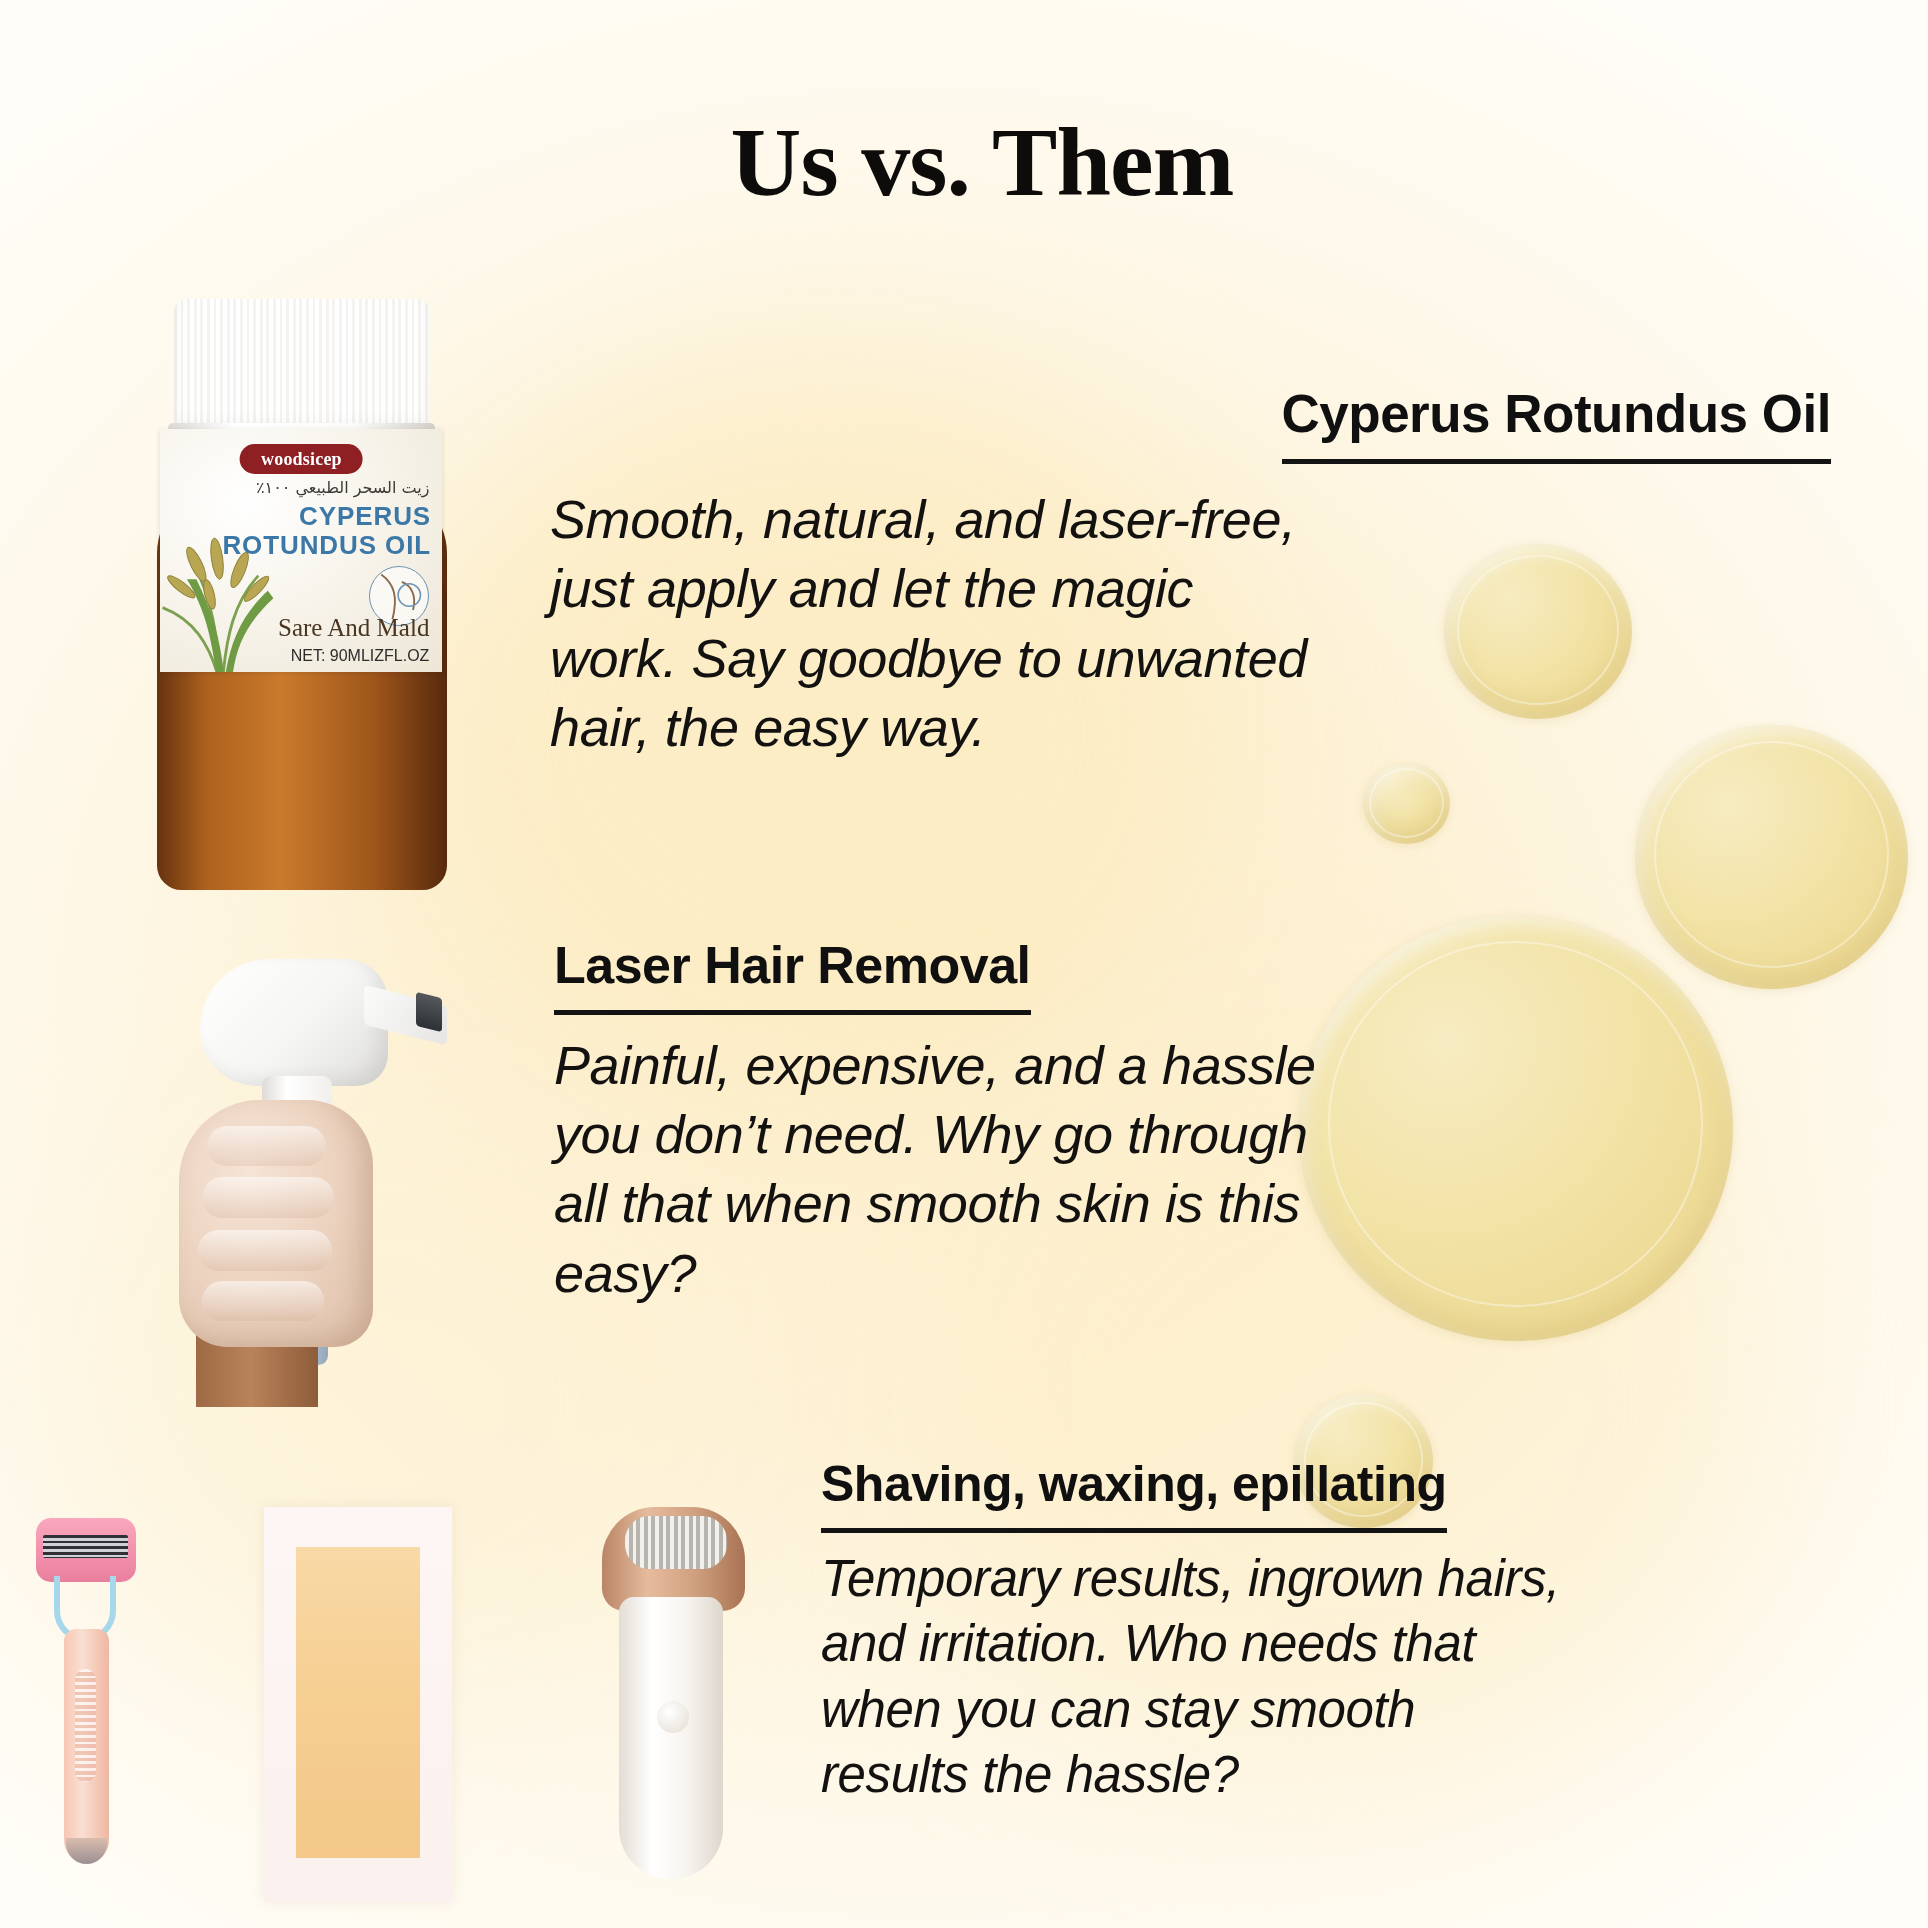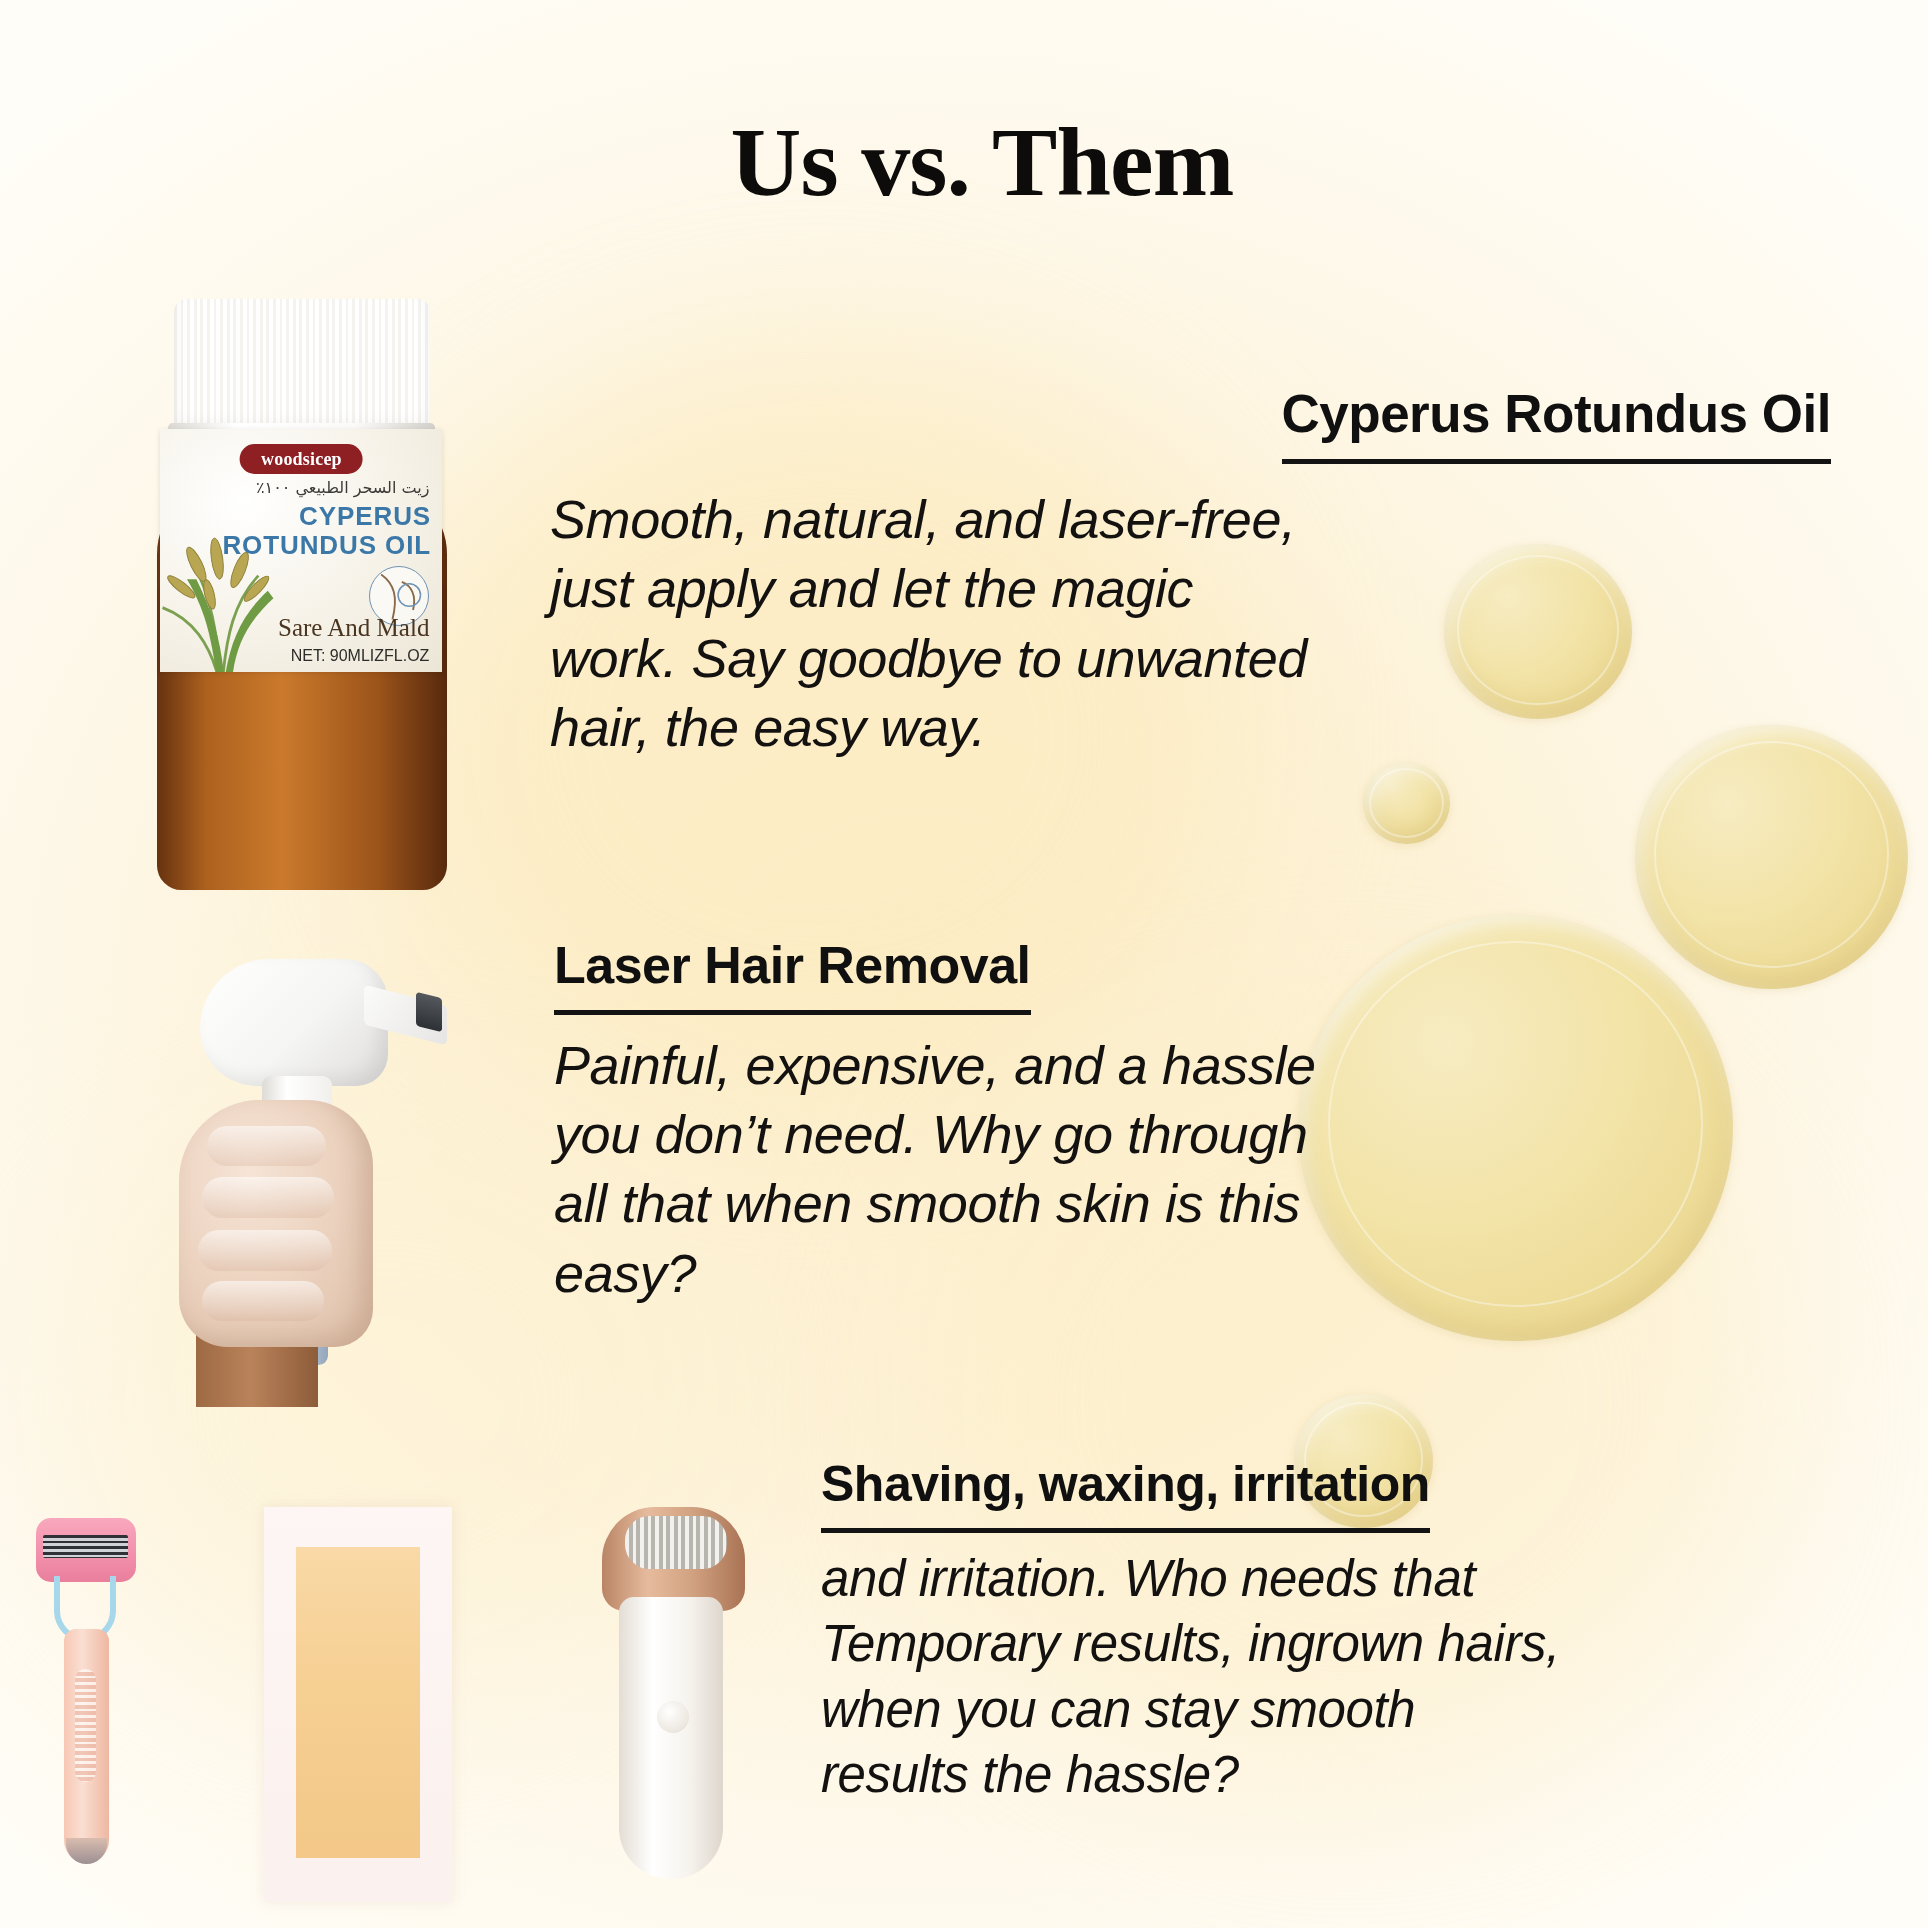--- a/index.html
+++ b/index.html
@@ -398,24 +398,24 @@
     <div class="body-text" style="margin-top:16px;">
       <div>Painful, expensive, and a hassle</div>
       <div>you don’t need. Why go through</div>
       <div>all that when smooth skin is this</div>
       <div>easy?</div>
     </div>
   </div>
 
   <div class="block" style="left:821px; top:1456px; width:1102px;">
     <div style="text-align:left;">
-      <span class="heading" style="font-size:50px;">Shaving, waxing, irritation</span>
+      <span class="heading" style="font-size:50px;">Shaving, waxing, epillating</span>
     </div>
     <div class="body-text" style="margin-top:13px; font-size:51px;">
+      <div>Temporary results, ingrown hairs,</div>
       <div>and irritation. Who needs that</div>
-      <div>Temporary results, ingrown hairs,</div>
       <div>when you can stay smooth</div>
       <div>results the hassle?</div>
     </div>
   </div>
 
 </div>
 
 
 </body></html>

